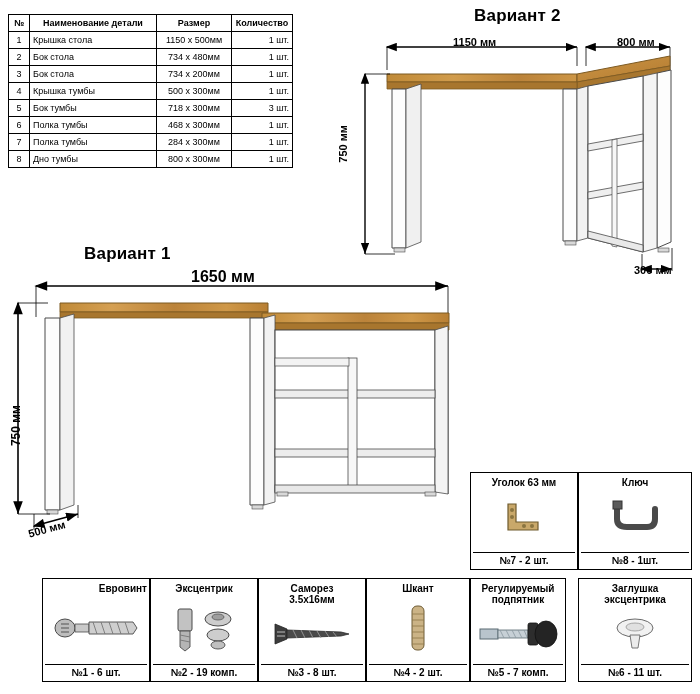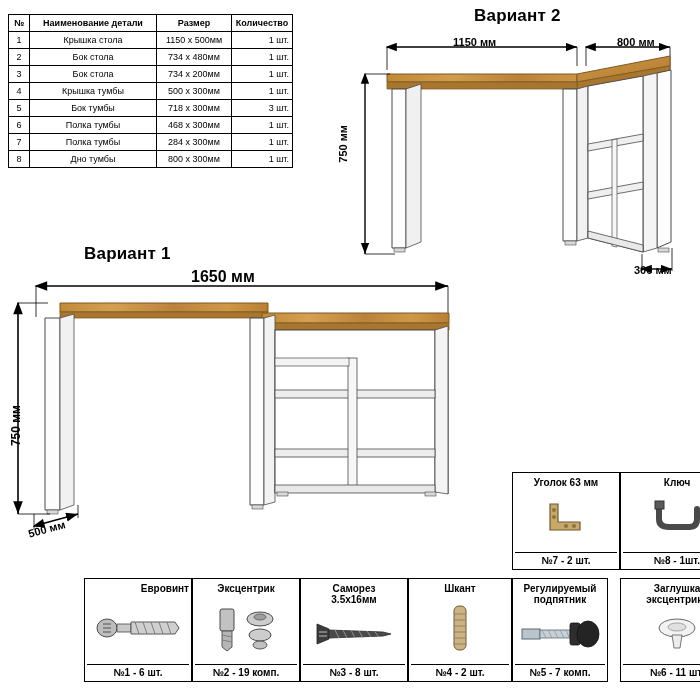--- a/index.html
+++ b/index.html
@@ -20,21 +20,21 @@
   }
   #parts-table th,#parts-table td{
     border:1px solid #000;
     padding:1px 3px;
     height:14px;
     line-height:12px;
     white-space:nowrap;
   }
   #parts-table th{font-weight:bold;text-align:center;font-size:9px;}
   #parts-table td.num{text-align:center;width:14px;}
-  #parts-table td.name{text-align:center;width:120px;}
+  #parts-table td.name{text-align:left;width:120px;}
   #parts-table td.size{text-align:center;width:68px;}
   #parts-table td.qty{text-align:right;width:54px;}
 
   
   .variant-title{
     font-size:17px;font-weight:bold;letter-spacing:.2px;
   }
 
   
   .dim-text{font-size:11px;font-weight:bold;}
@@ -46,21 +46,20 @@
   .hw-grid{
     position:absolute;
     border:1px solid #000;
     box-sizing:border-box;
     display:flex;
     flex-direction:column;
     justify-content:space-between;
     align-items:center;
     padding:4px 2px 3px;
     background:#fff;
-    margin-left:42px;
   }
   .hw-title{
     font-size:10px;font-weight:bold;text-align:center;line-height:11px;
   }
   .hw-qty{
     font-size:10px;font-weight:bold;text-align:center;
     border-top:1px solid #000;width:100%;padding-top:2px;margin-top:2px;
   }
   .hw-ico{flex:1;display:flex;align-items:center;justify-content:center;width:100%;}
 </style>

